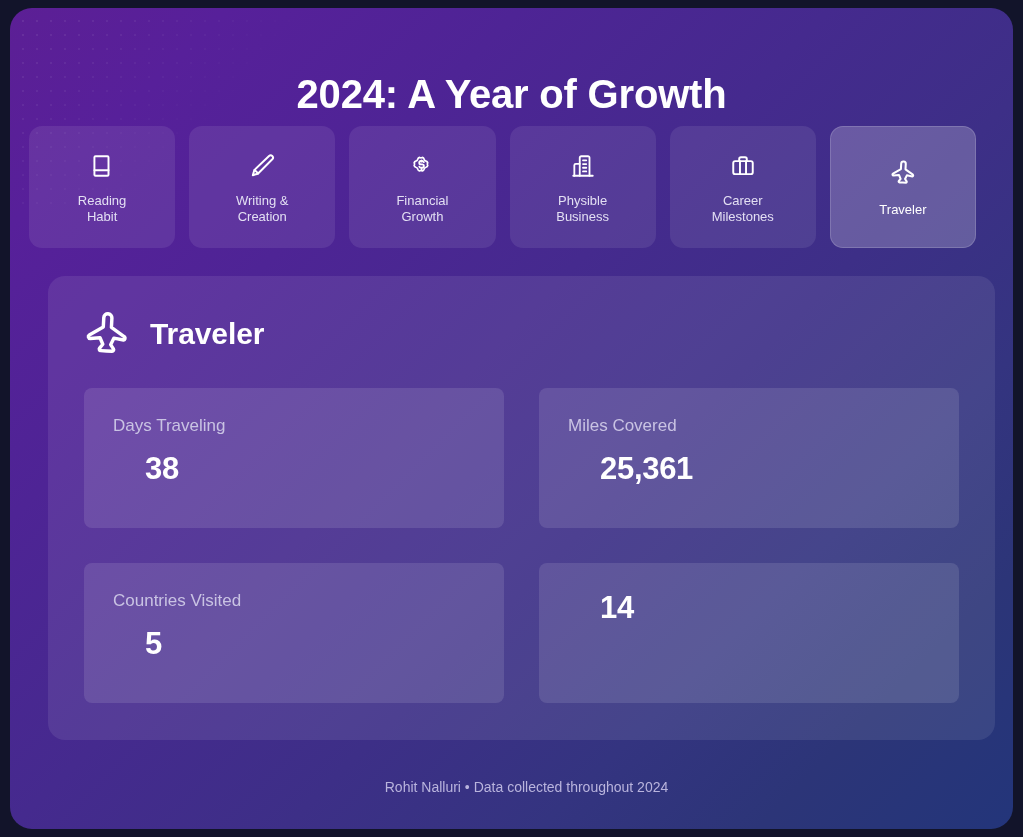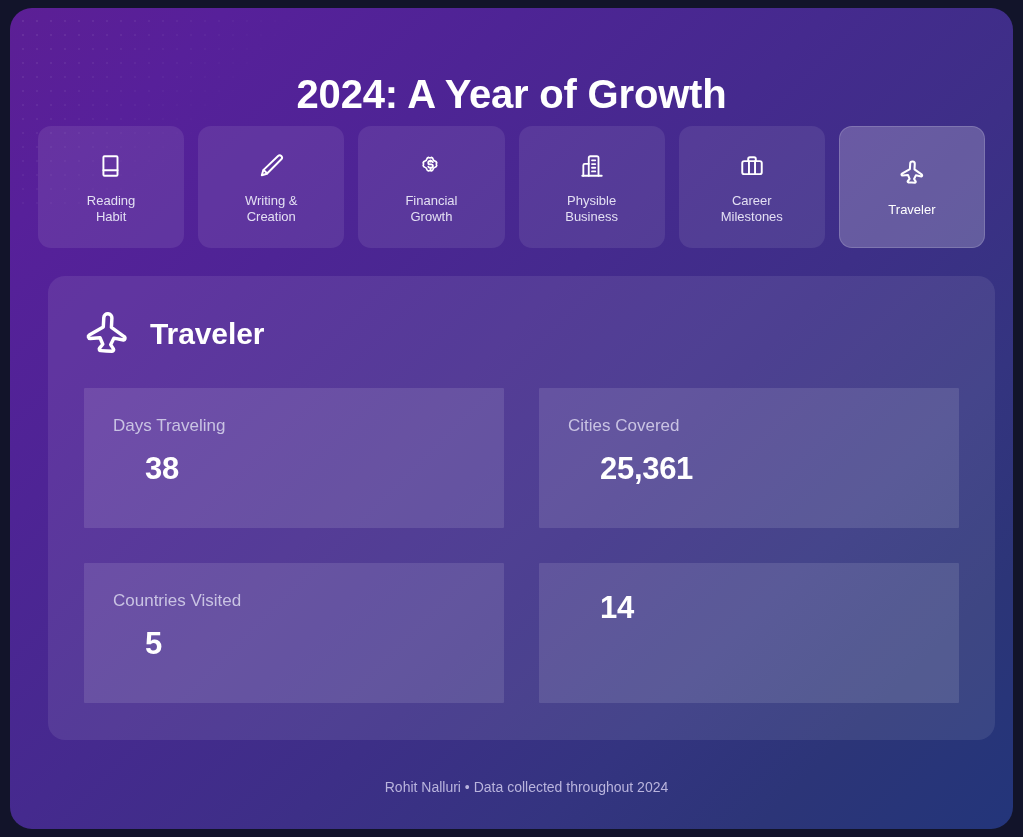--- a/index.html
+++ b/index.html
@@ -67,21 +67,21 @@
     font-weight: bold;
     color: #ffffff;
     letter-spacing: -0.2px;
     line-height: 1.2;
     margin-top: 26px;
   }
 
   
   #tab-strip {
     position: absolute;
-    left: 28px;
+    left: 19px;
     top: 118px;
     width: 947px;
     display: flex;
     gap: 14px;
   }
   .tab {
     flex: 1 1 0;
     height: 122px;
     border-radius: 13px;
     background: rgba(255,255,255,0.085);
@@ -144,21 +144,21 @@
   }
 
   
   #stat-grid {
     display: grid;
     grid-template-columns: 1fr 1fr;
     gap: 35px 35px;
   }
   .stat-card {
     height: 140px;
-    border-radius: 1px;
+    border-radius: 8px;
     background: rgba(255,255,255,0.115);
     padding: 27px 29px 0 29px;
   }
   .stat-label {
     font-size: 17px;
     color: #c9c3e3;
     line-height: 22px;
     margin-bottom: 14px;
   }
   .stat-value {
@@ -269,21 +269,21 @@
         </span>
         <h2 id="panel-title">Traveler</h2>
       </div>
 
       <div id="stat-grid">
           <div class="stat-card">
             <div class="stat-label">Days Traveling</div>
             <div class="stat-value">38</div>
           </div>
           <div class="stat-card">
-            <div class="stat-label">Cities Covered</div>
+            <div class="stat-label">Miles Covered</div>
             <div class="stat-value">25,361</div>
           </div>
           <div class="stat-card">
             <div class="stat-label">Countries Visited</div>
             <div class="stat-value">5</div>
           </div>
           <div class="stat-card">
             <div class="stat-value">14</div>
           </div>
         </div>

